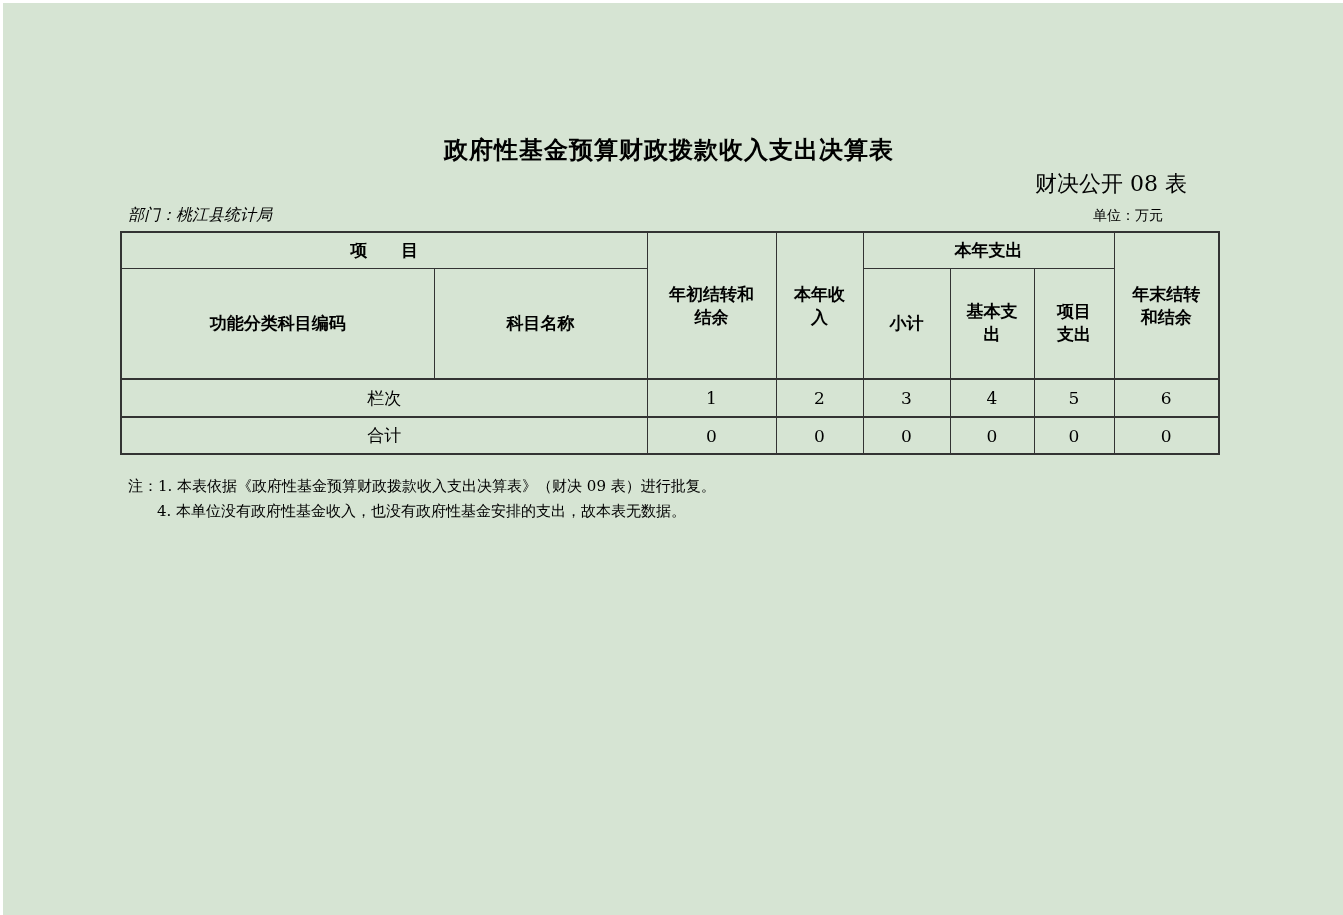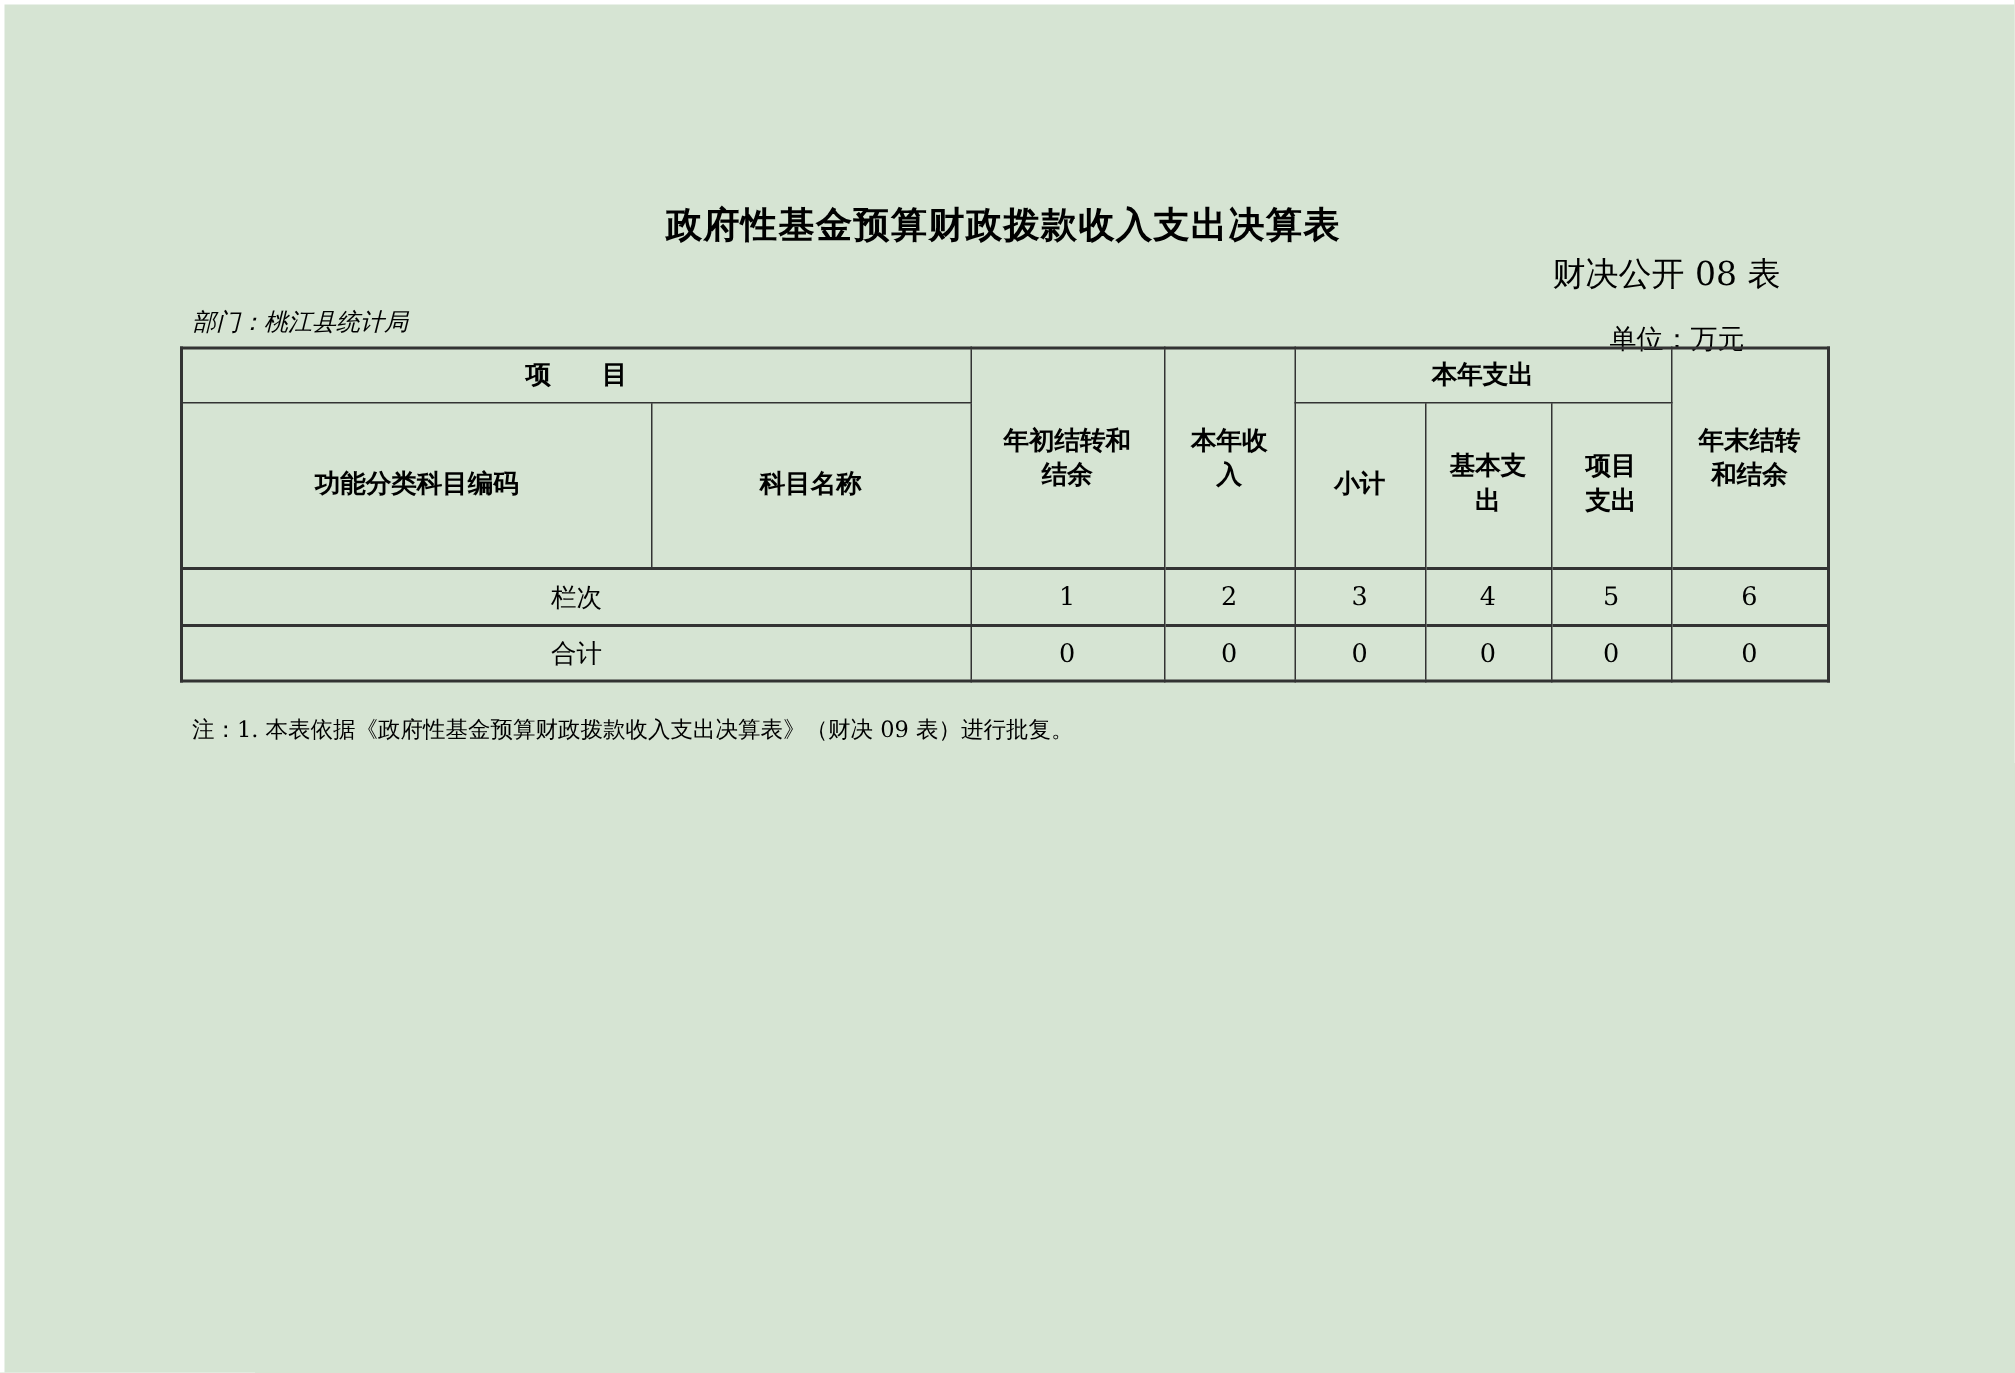--- a/index.html
+++ b/index.html
@@ -31,21 +31,21 @@
   .table-code {
     top: 170px; right: 156px;
     font-size: 22px; line-height: 22px;
   }
   .dept {
     left: 125px; top: 201px;
     font-size: 16px; line-height: 22px; font-style: italic;
   }
   .unit {
     top: 201px; right: 180px;
-    font-size: 18px; line-height: 22px; margin-top: 12px;
+    font-size: 14px; line-height: 22px;
   }
 
   table.fund {
     position: absolute;
     left: 117px; top: 228px;
     width: 1098px;
     border-collapse: collapse;
     table-layout: fixed;
   }
   table.fund td {
@@ -140,15 +140,16 @@
       <td class="num">0</td>
     </tr>
   </tbody>
     </table>
 
   <div class="abs notes">
     <div class="first">
       <span>注：</span>
       <span>1. 本表依据《政府性基金预算财政拨款收入支出决算表》（财决 09 表）进行批复。</span>
     </div>
+    <div class="indent">4. 本单位没有政府性基金收入，也没有政府性基金安排的支出，故本表无数据。</div>
   </div>
 
 </div>
 
 </body></html>

